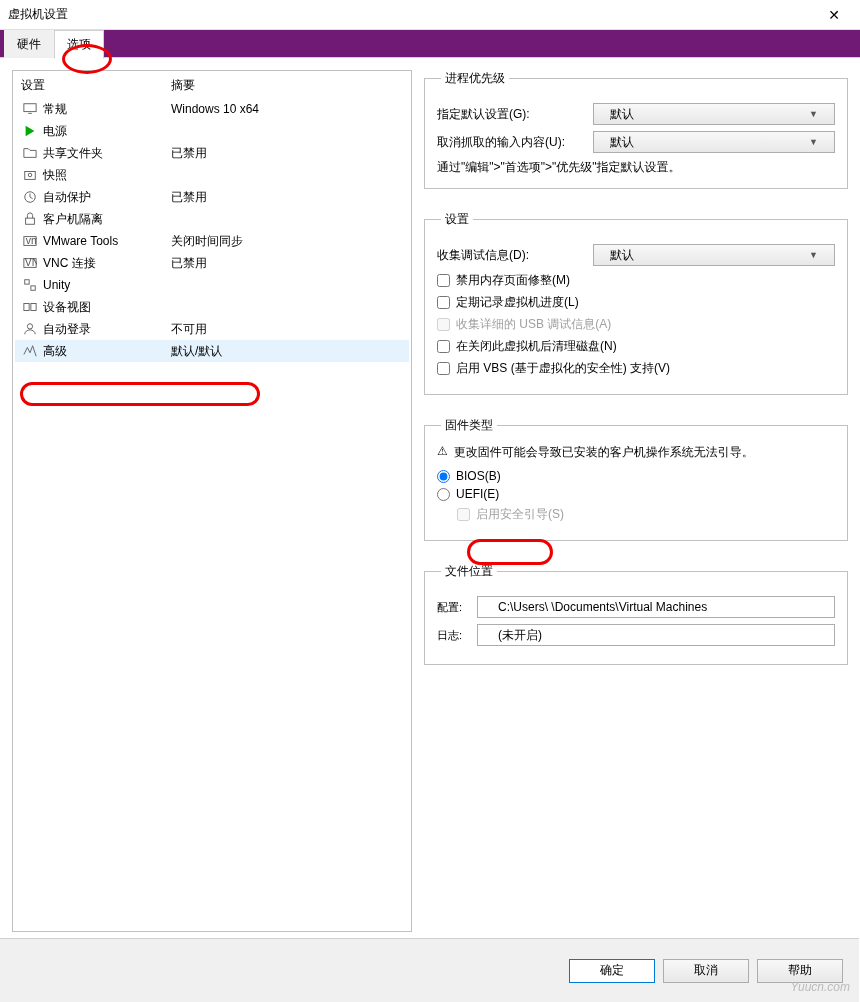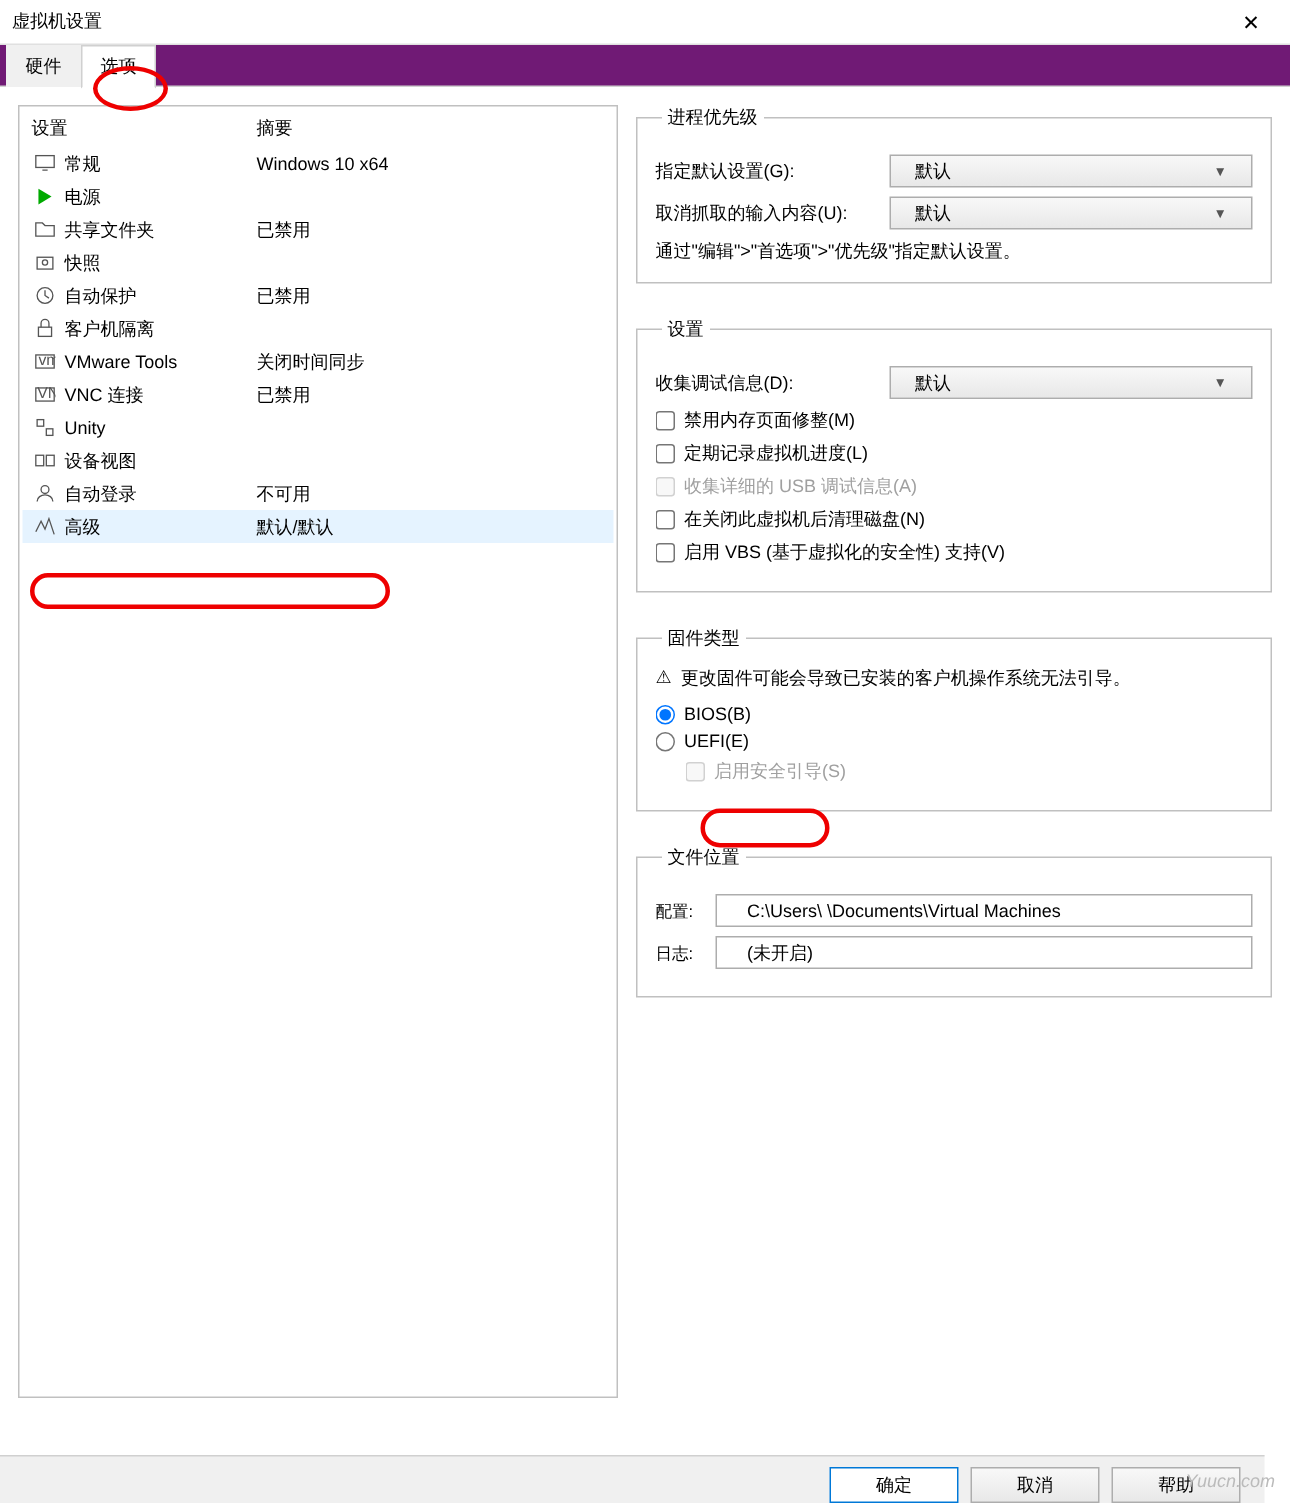--- a/index.html
+++ b/index.html
@@ -30,21 +30,21 @@
 .checkbox-row{display:flex;align-items:center;margin:5px 0;font-size:12px}
 .checkbox-row input{margin-right:6px}
 .checkbox-row.disabled{color:#a0a0a0}
 .radio-row{display:flex;align-items:center;margin:4px 0;font-size:12px}
 .radio-row input{margin-right:6px}
 .indent{margin-left:20px}
 .warning-row{display:flex;align-items:flex-start;gap:6px;font-size:12px}
 .file-row{display:flex;align-items:center;margin:6px 0}
 .file-row label{width:40px;font-size:11px}
 .file-input{flex:1;height:22px;border:1px solid #adadad;background:#fff;padding:2px 20px;font-size:12px;display:flex;align-items:center;overflow:hidden;white-space:nowrap}
-.button-bar{position:absolute;bottom:0;left:0;right:17px;height:32px;background:#f0f0f0;border-top:1px solid #d0d0d0;display:flex;align-items:flex-end;justify-content:flex-end;padding:0 16px;gap:8px}
+.button-bar{position:absolute;bottom:0;left:0;right:1px;height:64px;background:#f0f0f0;border-top:1px solid #d0d0d0;display:flex;align-items:center;justify-content:flex-end;padding:0 16px;gap:8px}
 .btn{min-width:86px;height:24px;border:1px solid #adadad;background:linear-gradient(#f8f8f8,#e8e8e8);font-size:12px;display:inline-flex;align-items:center;justify-content:center;cursor:default}
 .btn.primary{border:1px solid #0078d7;background:#fff}
 .watermark{position:absolute;bottom:8px;right:10px;font-size:12px;color:#bbb;font-style:italic}
 .red-circle{position:absolute;border:3px solid #e00;border-radius:50%;pointer-events:none}
 .red-circle.c1{top:44px;left:62px;width:50px;height:30px}
 .red-circle.c2{top:382px;left:20px;width:240px;height:24px;border-radius:14px}
 .red-circle.c3{top:539px;left:467px;width:86px;height:26px;border-radius:14px}
 svg{width:14px;height:14px}
 </style>
 </head>

